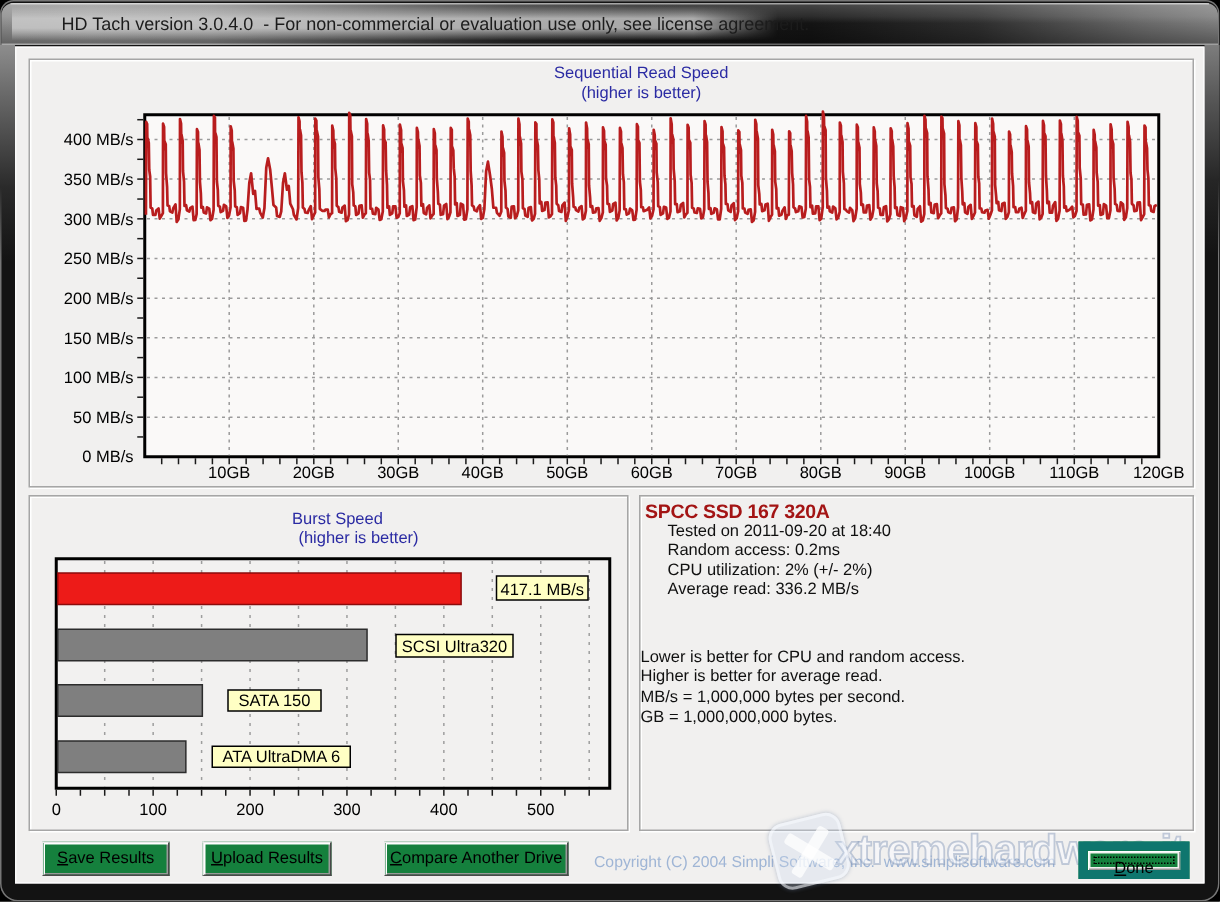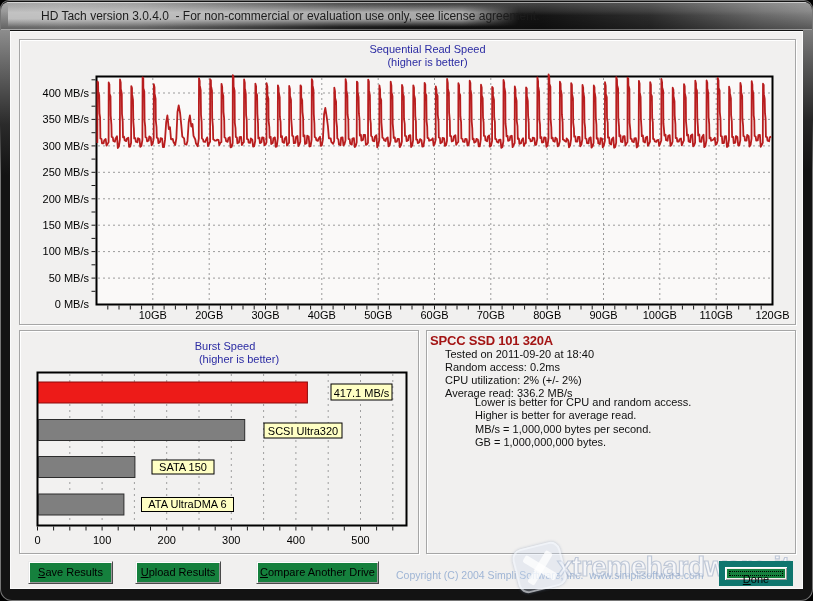--- a/index.html
+++ b/index.html
@@ -246,26 +246,26 @@
       <rect x="152" y="460" width="62" height="14" fill="#ffffc4" stroke="#000" stroke-width="1"></rect>
       <text x="183.0" y="470.8" text-anchor="middle">SATA 150</text>
       <rect x="141.5" y="497.5" width="92" height="14" fill="#ffffc4" stroke="#000" stroke-width="1"></rect>
       <text x="187.5" y="508.3" text-anchor="middle">ATA UltraDMA 6</text>
     </g>
 </svg>
 <div class="ctitle" style="left:19px;top:43px;width:777px;">Sequential Read Speed</div>
 <div class="ctitle" style="left:19px;top:56px;width:777px;">(higher is better)</div>
 <div class="ctitle" style="left:19px;top:340px;width:372px;">Burst Speed</div>
 <div class="ctitle" style="left:19px;top:353px;width:400px;">(higher is better)</div>
-<div id="info" style="left:430px;top:333px;font-size:13px;font-weight:bold;color:#a31414;letter-spacing:-0.2px;">SPCC SSD 101 320A</div>
+<div id="info" style="left:430px;top:333px;font-size:13px;font-weight:bold;color:#a31414;letter-spacing:-0.2px;">SPCC SSD 167 320A</div>
 <div id="info" style="left:445px;top:347.5px;line-height:13.1px;">Tested on 2011-09-20 at 18:40
 Random access: 0.2ms
 CPU utilization: 2% (+/- 2%)
 Average read: 336.2 MB/s</div>
-<div id="info" style="left:427px;top:396px;line-height:13.4px;margin-left:48px;">Lower is better for CPU and random access.
+<div id="info" style="left:427px;top:432px;line-height:13.4px;">Lower is better for CPU and random access.
 Higher is better for average read.
 MB/s = 1,000,000 bytes per second.
 GB = 1,000,000,000 bytes.</div>
 <div class="btn" style="left:28px;top:561px;width:85px;height:23px;line-height:21px;"><u>S</u>ave Results</div>
 <div class="btn" style="left:135px;top:561px;width:86px;height:23px;line-height:21px;"><u>U</u>pload Results</div>
 <div class="btn" style="left:256px;top:561px;width:123px;height:23px;line-height:21px;text-align:center;"><u>C</u>ompare Another Drive</div>
 <div class="btn" style="left:719px;top:561px;width:74px;height:25px;line-height:22px;border:6px solid #0f766e;box-shadow:inset 1px 1px 0 #ffffff, inset -1px -1px 0 #999999, inset 2px 2px 0 #f2f1f0, inset -2px -2px 0 #f2f1f0;">
   <span style="position:absolute;inset:4px;border:1px dotted #000;line-height:15px;"><u>D</u>one</span>
   </div>
 <div style="position:absolute;left:396px;top:568.5px;font-size:10.5px;color:#9fb5d5;z-index:3;text-align:right;">Copyright (C) 2004 Simpli Software, Inc.&nbsp; www.simplisoftware.com</div>

